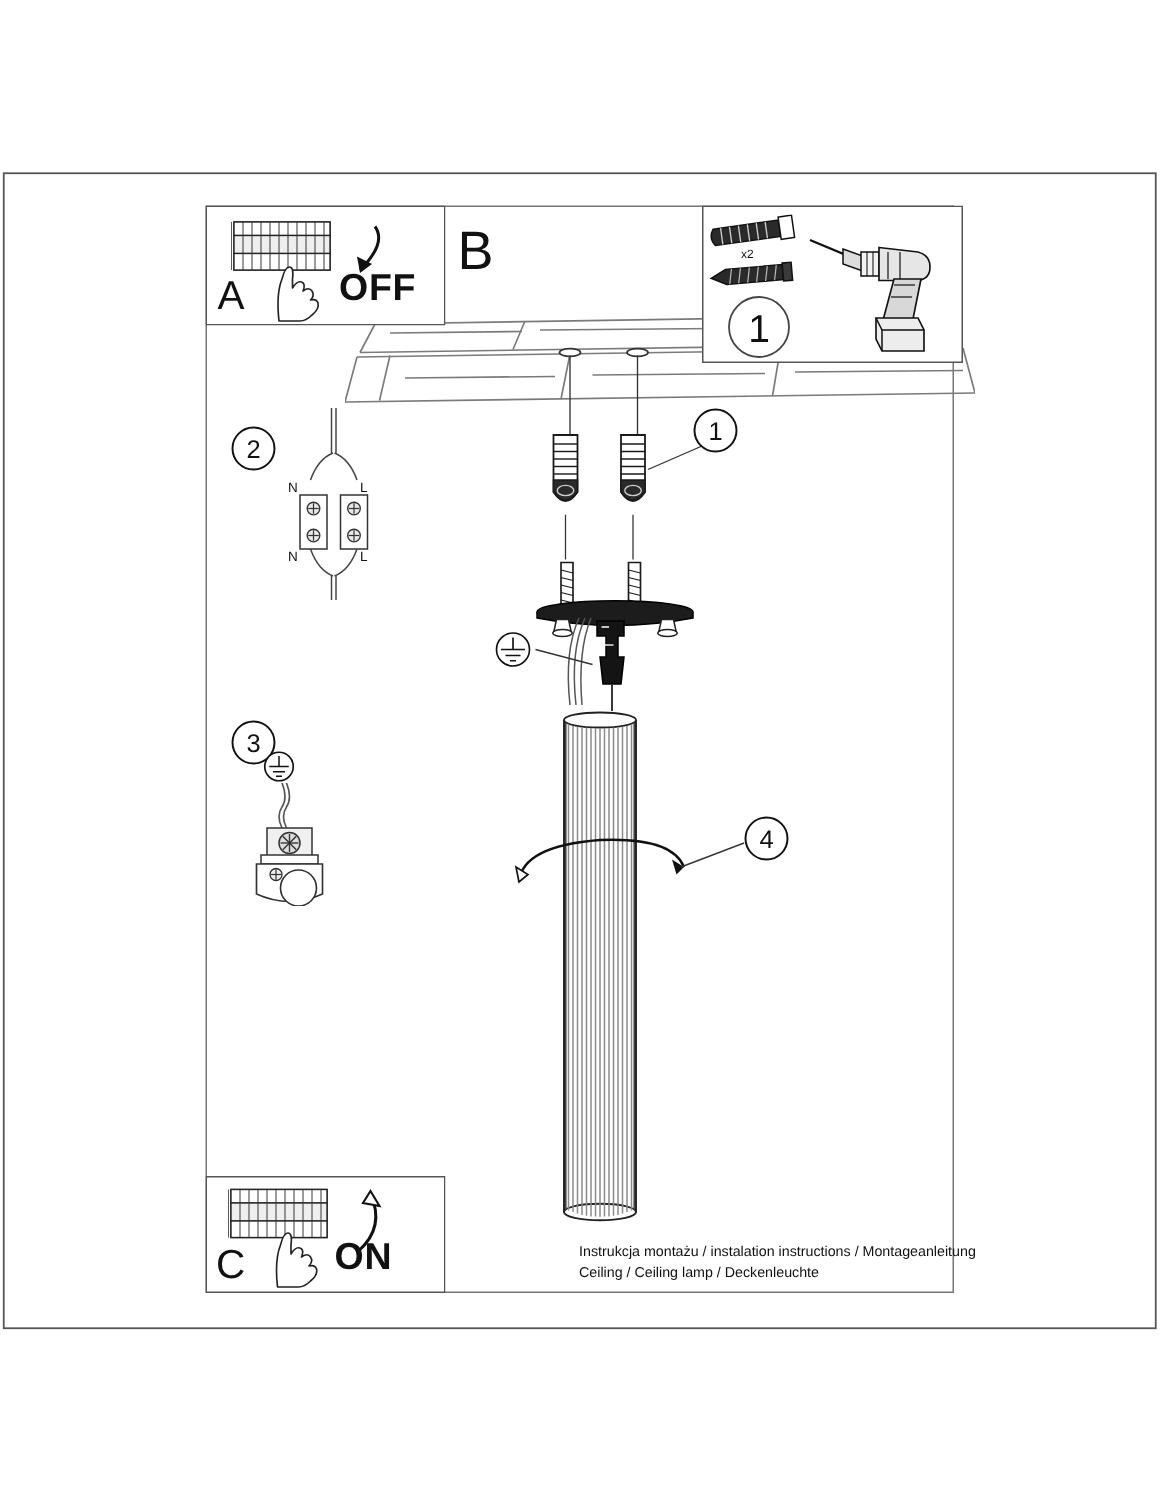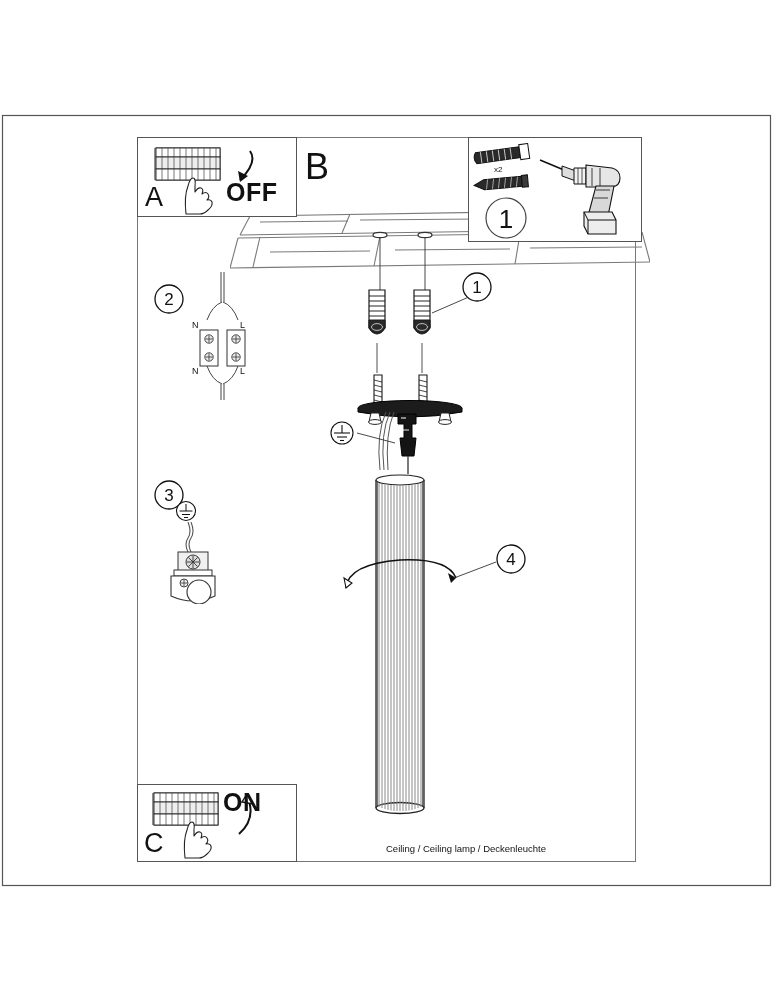--- a/index.html
+++ b/index.html
@@ -429,17 +429,18 @@
              Q 30,23 32,26 Q 34,29 31,32
              Q 35,31 36,34 Q 37,38 32,42 Q 28,46 24,46 Z" fill="#ffffff" stroke="#222" stroke-width="1.1" stroke-linejoin="round"></path>
   </svg>
 
   <svg class="abs" style="left:225px;top:790px;" width="34" height="46">
     <path d="M 14,44 Q 32,28 22,6" fill="none" stroke="#111" stroke-width="2"></path>
     <path d="M 22,4 L 28,14 L 17,12 Z" fill="#fff" stroke="#111" stroke-width="1.4"></path>
   </svg>
 
   <div class="lbl panel-letter" style="left:144px;top:828px;">C</div>
-  <div class="lbl onoff" style="left:223px;top:788px;">ON</div>
-
+  <div class="lbl onoff" style="left:223px;top:824px;">ON</div>
+
+  <div class="lbl caption" style="left:386px;top:828px;">Instrukcja montażu / instalation instructions / Montageanleitung</div>
   <div class="lbl caption" style="left:386px;top:842px;">Ceiling / Ceiling lamp / Deckenleuchte</div>
 
 </div>
 
 </body></html>

